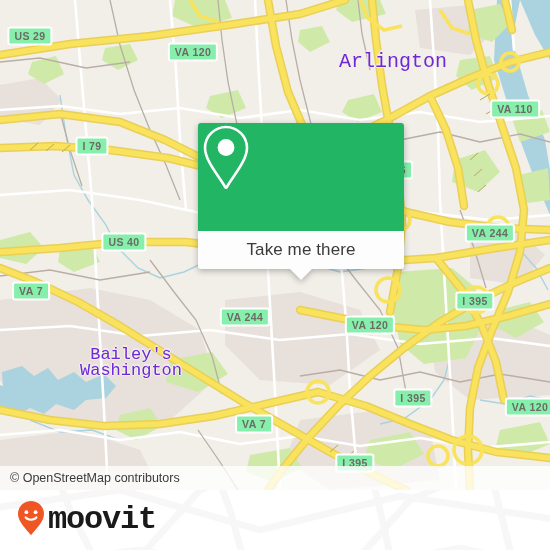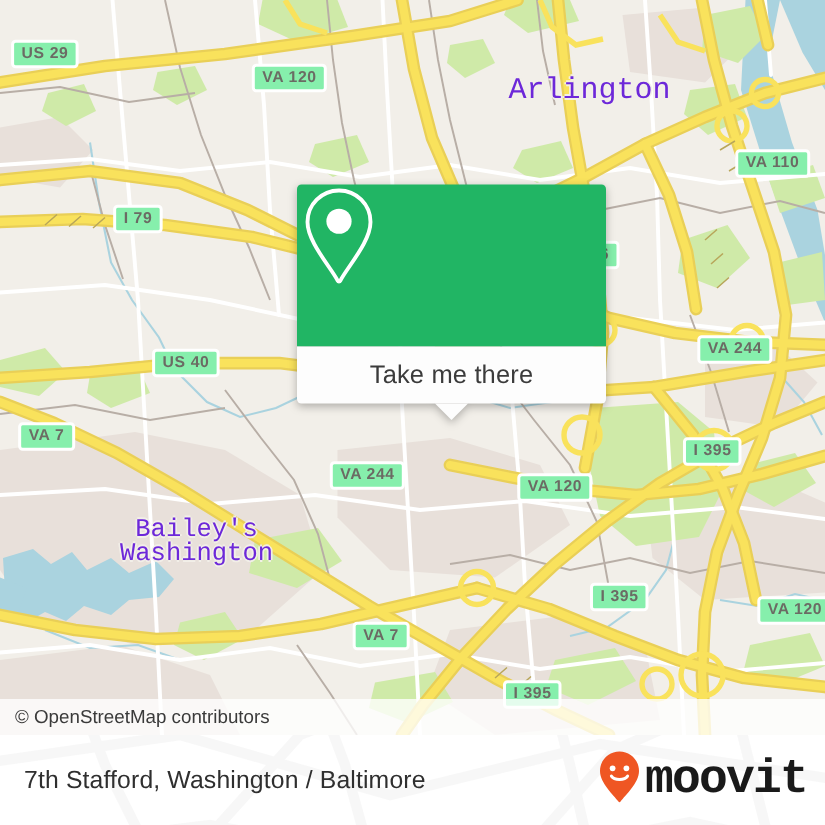--- a/index.html
+++ b/index.html
@@ -314,21 +314,20 @@
         <path d="M40,-20 L70,60 L110,140"></path>
         <path d="M200,-20 L230,60 L252,140"></path>
         <path d="M360,-20 L380,60 L398,140"></path>
         <path d="M480,-20 L500,60 L520,140"></path>
         <path d="M-20,120 L140,100 L300,130 L460,98 L560,120"></path>
         <path d="M110,140 L200,40 L300,0"></path>
         <path d="M330,140 L410,50 L500,10"></path>
       </g>
     </svg>
     <div id="footer-inner">
-      <div id="footer-title">7th Stafford, Washington / Baltimore</div>
       <div id="brand">
         <span>
           <svg width="30" height="36" viewBox="0 0 30 36" aria-hidden="true">
             <path d="M15 1 C7.8 1 2 6.8 2 14 C2 22 11 30 14.3 34.4 C14.6 34.9 15.4 34.9 15.7 34.4 C19 30 28 22 28 14 C28 6.8 22.2 1 15 1 Z" fill="#ef5623"></path>
             <circle cx="10.4" cy="12.2" r="1.9" fill="#ffffff"></circle>
             <circle cx="19.6" cy="12.2" r="1.9" fill="#ffffff"></circle>
             <path d="M9.6 17.4 C11.6 20.4 18.4 20.4 20.4 17.4" fill="none" stroke="#ffffff" stroke-width="2" stroke-linecap="round"></path>
           </svg>
         </span>
         <span id="brand-word">moovit</span>

